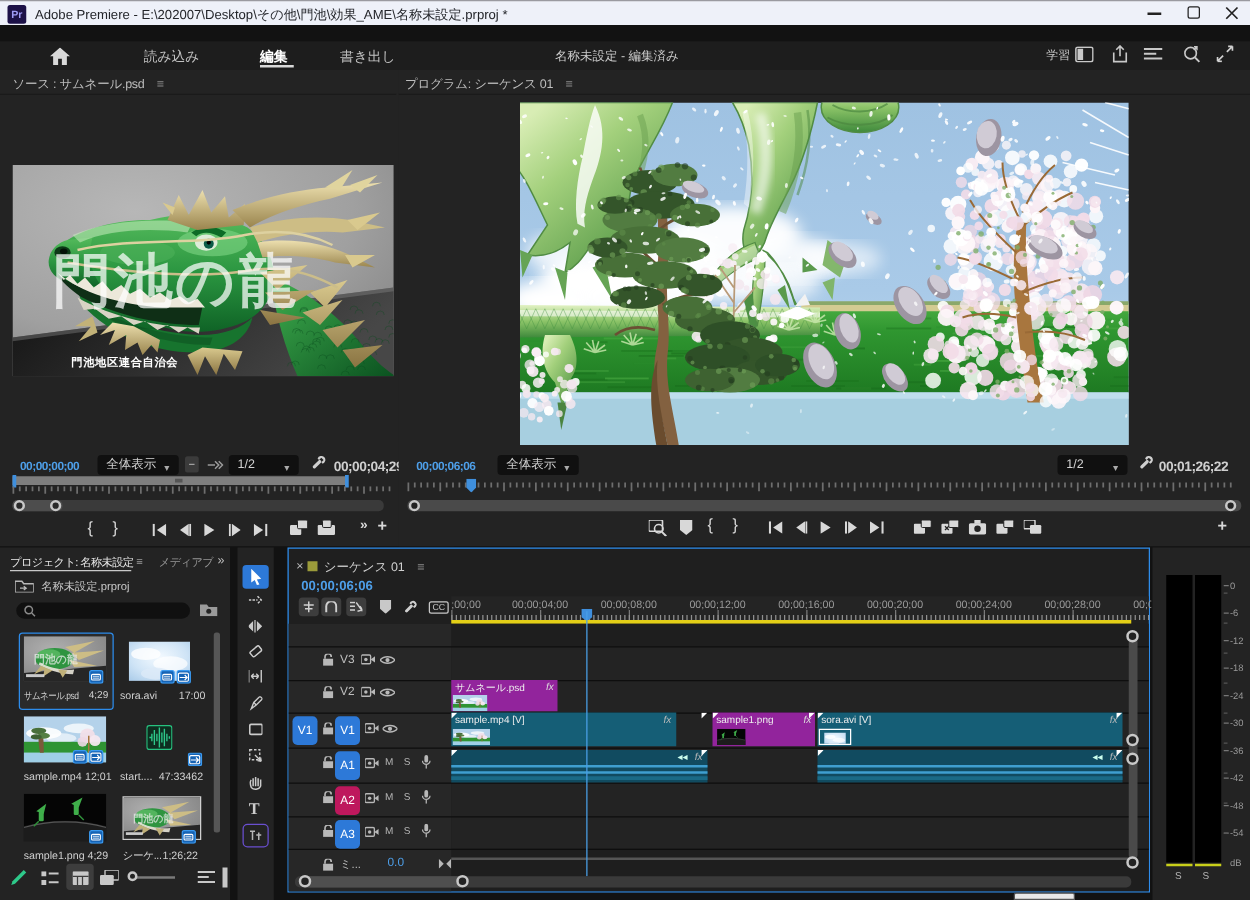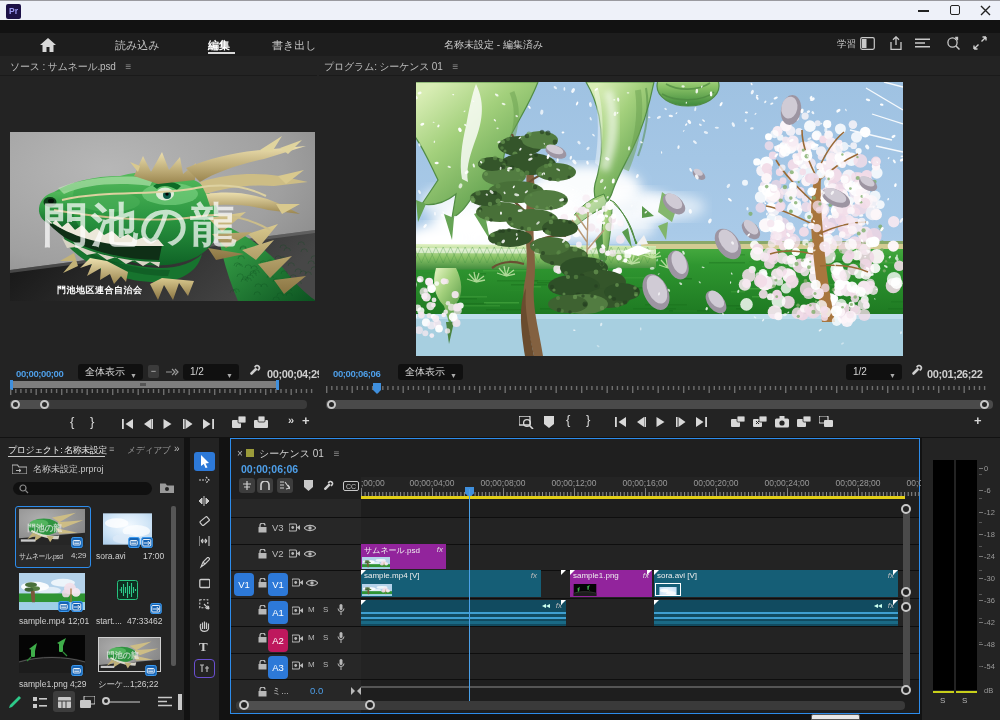--- a/index.html
+++ b/index.html
@@ -9,20 +9,21 @@
 .phead{color:#bdbdbd;font-size:10px;letter-spacing:-0.2px;}
 .tc-blue{color:#4e9fe9;font-weight:bold;font-size:9.5px;letter-spacing:-0.4px;}
 .tc-gray{color:#cfcfcf;font-weight:bold;font-size:11px;letter-spacing:-0.4px;}
 .drop{background:#101010;border-radius:3px;color:#d2d2d2;font-size:10px;padding-left:7px;white-space:nowrap;position:absolute;overflow:hidden;}
 .drop .ch{position:absolute;right:6px;top:4px;font-size:7px;color:#aaa;}
 .icon{color:#d6d6d6;}
 </style></head><body>
 <div id="stage">
 <div class="abs" style="left:0;top:0;width:1000px;height:20px;background:#eef1f9;border-top:1px solid #9a9aa0;">
  <div class="abs" style="left:6px;top:3px;width:15px;height:15px;background:#1c1147;border-radius:2px;color:#9e9bf5;font-size:8.5px;font-weight:bold;text-align:center;line-height:15px;">Pr</div>
+ <div class="abs" style="left:28px;top:4px;color:#23252a;font-size:10.5px;white-space:pre;">Adobe Premiere - E:\202007\Desktop\その他\門池\効果_AME\名称未設定.prproj *</div>
  <div class="abs" style="left:918px;top:9px;width:11px;height:1.5px;background:#222;"></div>
  <div class="abs" style="left:950px;top:4px;width:10px;height:10px;border:1.5px solid #222;border-radius:2px;"></div>
  <svg class="abs" style="left:980px;top:4px;" width="11" height="11" viewBox="0 0 11 11">
         <path d="M1 1 L10 10 M10 1 L1 10" stroke="#222" stroke-width="1.4"></path>
       </svg>
 </div>
     <div class="abs" style="left:0;top:33px;width:1000px;height:23px;background:#1d1d1d;">
       <div class="abs" style="left:40px;top:5px;"><svg width="16" height="14" viewBox="0 0 16 14">
           <path d="M8 0 L16 7 L13.5 7 L13.5 14 L9.5 14 L9.5 9 L6.5 9 L6.5 14 L2.5 14 L2.5 7 L0 7 Z" fill="#d8d8d8"></path>
         </svg></div>

